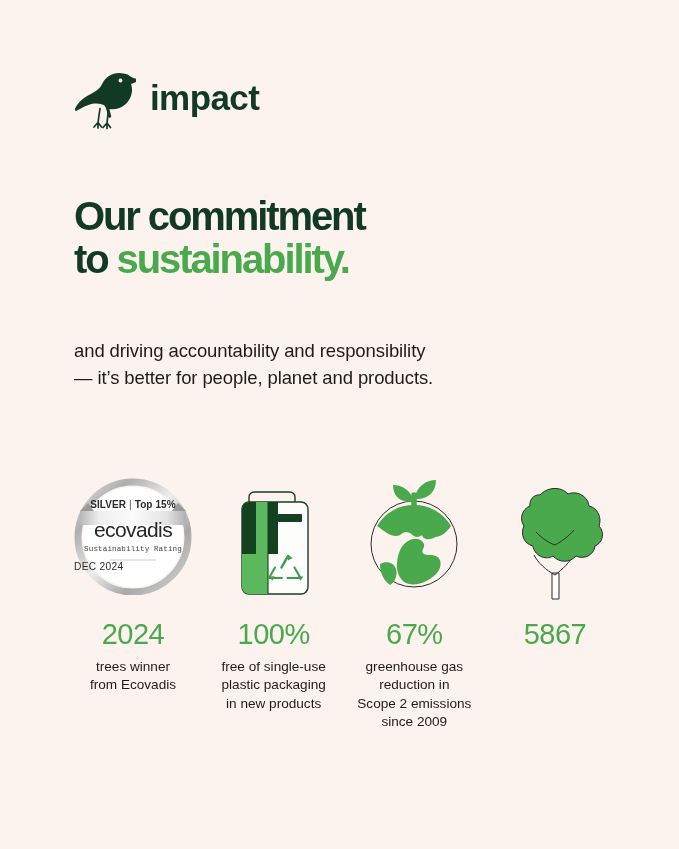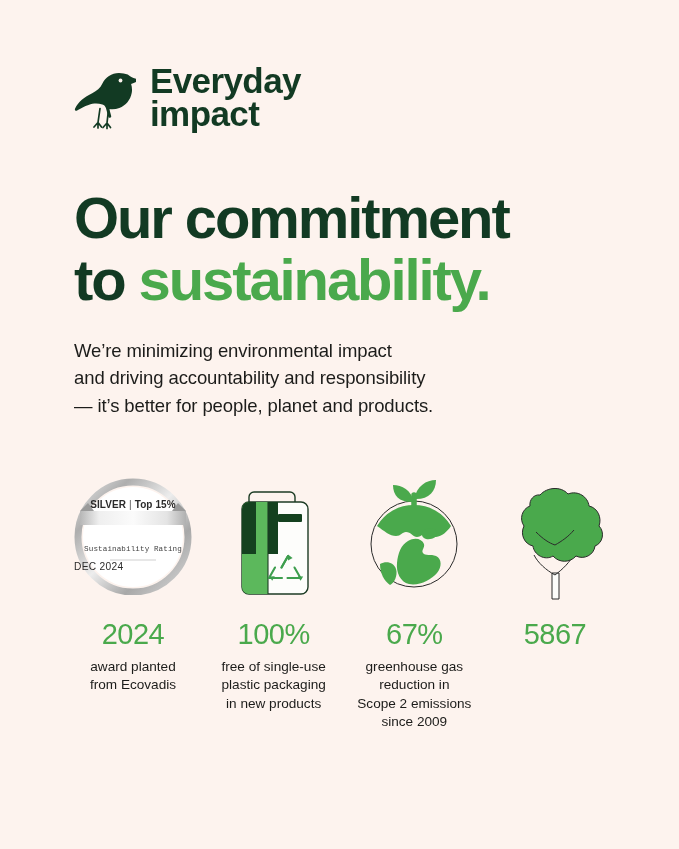--- a/index.html
+++ b/index.html
@@ -39,23 +39,23 @@
     font-weight: bold;
     color: #123a23;
     letter-spacing: -0.6px;
   }
   .logo-words span { display: block; }
 
   
   .headline {
     position: absolute;
     left: 74px;
-    top: 148px;
+    top: 168px;
     width: 560px;
-    font-size: 58px;
+    font-size: 40px;
     line-height: 1.08;
     font-weight: bold;
     letter-spacing: -2.1px;
     color: #123a23;
   }
   .headline .hl-line { display: block; white-space: nowrap; }
   .headline .accent { color: #4aa94c; }
 
   
   .intro {
@@ -174,32 +174,30 @@
   <div class="logo-block">
     <span class="logo-bird-wrap">
       <svg class="logo-bird" viewBox="0 0 62 72" xmlns="http://www.w3.org/2000/svg" aria-hidden="true">
         <path d="M45 11c-7.5 0-13.6 4.3-16.6 10.6-2.2 4.6-5.6 7.4-10.2 9.6C10.5 34.9 4 39.6 1 46.8c-.6 1.4.9 2.6 2.1 1.8 3.6-2.4 7.4-4.4 11.4-5.7 5.2-1.7 9.4-1.6 13.9-.4 1.8.5 3 1.9 3.5 3.6l2.4 8.6c.2.8 1 1.3 1.8 1.1.8-.2 1.3-1 1.1-1.8l-1.9-6.9c3.4.5 6.8.2 10-1 6.6-2.5 11.1-8.1 12.4-15 .6-3.2.3-6.3-.6-9.2 2.4-.6 4.4-1.4 6.3-2.6.9-.6.7-2-.4-2.3-4.2-1.1-6.9-2.6-9.3-4.6C51.3 11.9 48.3 11 45 11z" fill="#123a23"></path>
         <circle cx="46.5" cy="18.5" r="1.9" fill="#fdf3ee"></circle>
         <path d="M26 46.5 L24 60.5 M24 60.5 L20 65 M24 60.5 L27.5 65 M24 60.5 L24 66" stroke="#123a23" stroke-width="1.7" fill="none" stroke-linecap="round"></path>
         <path d="M34.5 47.5 L33 61 M33 61 L29 65.5 M33 61 L36.5 65.5 M33 61 L33 66.5" stroke="#123a23" stroke-width="1.7" fill="none" stroke-linecap="round"></path>
       </svg>
     </span>
     <div class="logo-words">
-      <span>Everyday</span>
       <span>impact</span>
     </div>
   </div>
 
   <h1 class="headline">
     <span class="hl-line">Our commitment</span>
     <span class="hl-line"><span>to </span><span class="accent">sustainability.</span></span>
   </h1>
 
   <p class="intro">
-    <span>We’re minimizing environmental impact</span>
     <span>and driving accountability and responsibility</span>
     <span>— it’s better for people, planet and products.</span>
   </p>
 
   <div class="stats">
 
     <div class="stat">
       <div class="stat-icon">
         <div class="ecovadis">
           <svg class="ev-svg" viewBox="0 0 118 118" xmlns="http://www.w3.org/2000/svg" aria-hidden="true">
@@ -225,28 +223,29 @@
             <path d="M6 34 L14 26 L20 34 Z" fill="#9a9a9a"></path>
             <path d="M112 34 L104 26 L98 34 Z" fill="#9a9a9a"></path>
             <line x1="36" y1="83" x2="82" y2="83" stroke="#cfcfcf" stroke-width="1.2"></line>
           </svg>
           <div class="ev-text-layer">
             <div class="ev-ribbon-text">
               <span>SILVER</span>
               <span class="sep">|</span>
               <span>Top 15%</span>
             </div>
+            <div class="ev-wordmark">ecovadis</div>
             <div class="ev-sub">Sustainability Rating</div>
             <div class="ev-date">DEC 2024</div>
           </div>
         </div>
       </div>
       <div class="stat-value">2024</div>
       <div class="stat-caption">
-        <span>award planted</span>
+        <span>trees winner</span>
         <span>from Ecovadis</span>
       </div>
     </div>
 
     <div class="stat">
       <div class="stat-icon">
         <svg width="104" height="132" viewBox="0 0 104 132" xmlns="http://www.w3.org/2000/svg" aria-hidden="true">
           <path d="M32 22 h36 a5 5 0 0 1 5 5 v12 h-46 v-12 a5 5 0 0 1 5 -5 z" fill="none" stroke="#1c3b24" stroke-width="1.4"></path>
           <rect x="20" y="32" width="66" height="92" rx="7" fill="#fdfdfb" stroke="#1c3b24" stroke-width="1.4"></rect>
           <path d="M20 39 a7 7 0 0 1 7 -7 h19 v92 h-19 a7 7 0 0 1 -7 -7 z" fill="#5cb85c"></path>

